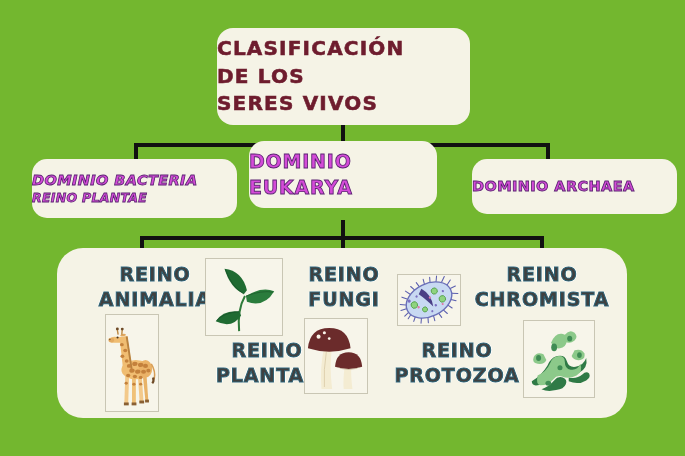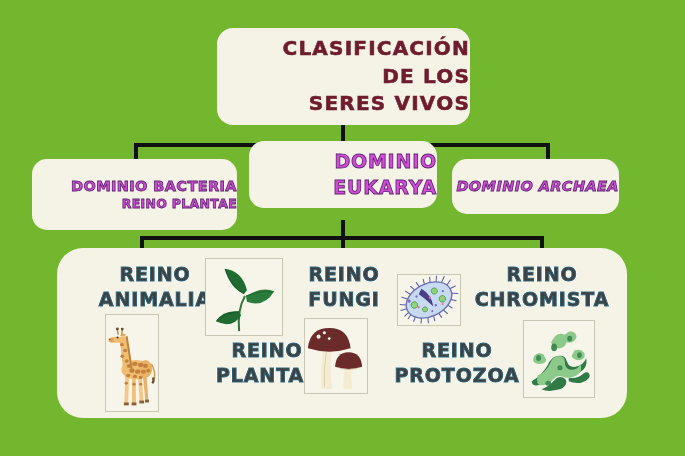--- a/index.html
+++ b/index.html
@@ -17,21 +17,21 @@
     background:#73b72f;
   }
 
   
   .card {
     position:absolute;
     background:#f5f3e6;
     border-radius:14px;
     display:flex;
     flex-direction:column;
-    align-items:flex-end;
+    align-items:flex-start;
     justify-content:center;
   }
 
   
   #title-card {
     left:217px; top:28px;
     width:253px; height:97px;
     border-radius:16px;
   }
   .title-line {
@@ -55,23 +55,23 @@
   .vbar {
     position:absolute;
     background:#111111;
     width:4px;
   }
 
   
   .domain-card {
     border-radius:15px;
   }
-  #domain-bacteria { left:32px;  top:159px; width:205px; height:71px; }
+  #domain-bacteria { left:32px;  top:159px; width:205px; height:59px;font-style:italic; }
   #domain-eukarya  { left:249px; top:141px; width:188px; height:67px; }
-  #domain-archaea  { left:452px; top:159px; width:167px; height:55px;font-style:italic; }
+  #domain-archaea  { left:472px; top:159px; width:205px; height:55px; }
 
   .dom-major {
     font-family:"DejaVu Sans", sans-serif;
     font-weight:bold;
     font-size:14.5px;
     letter-spacing:0.4px;
     color:#d44bd8;
     -webkit-text-stroke:0.85px #5b2472;
     white-space:nowrap;
     line-height:1.22;

